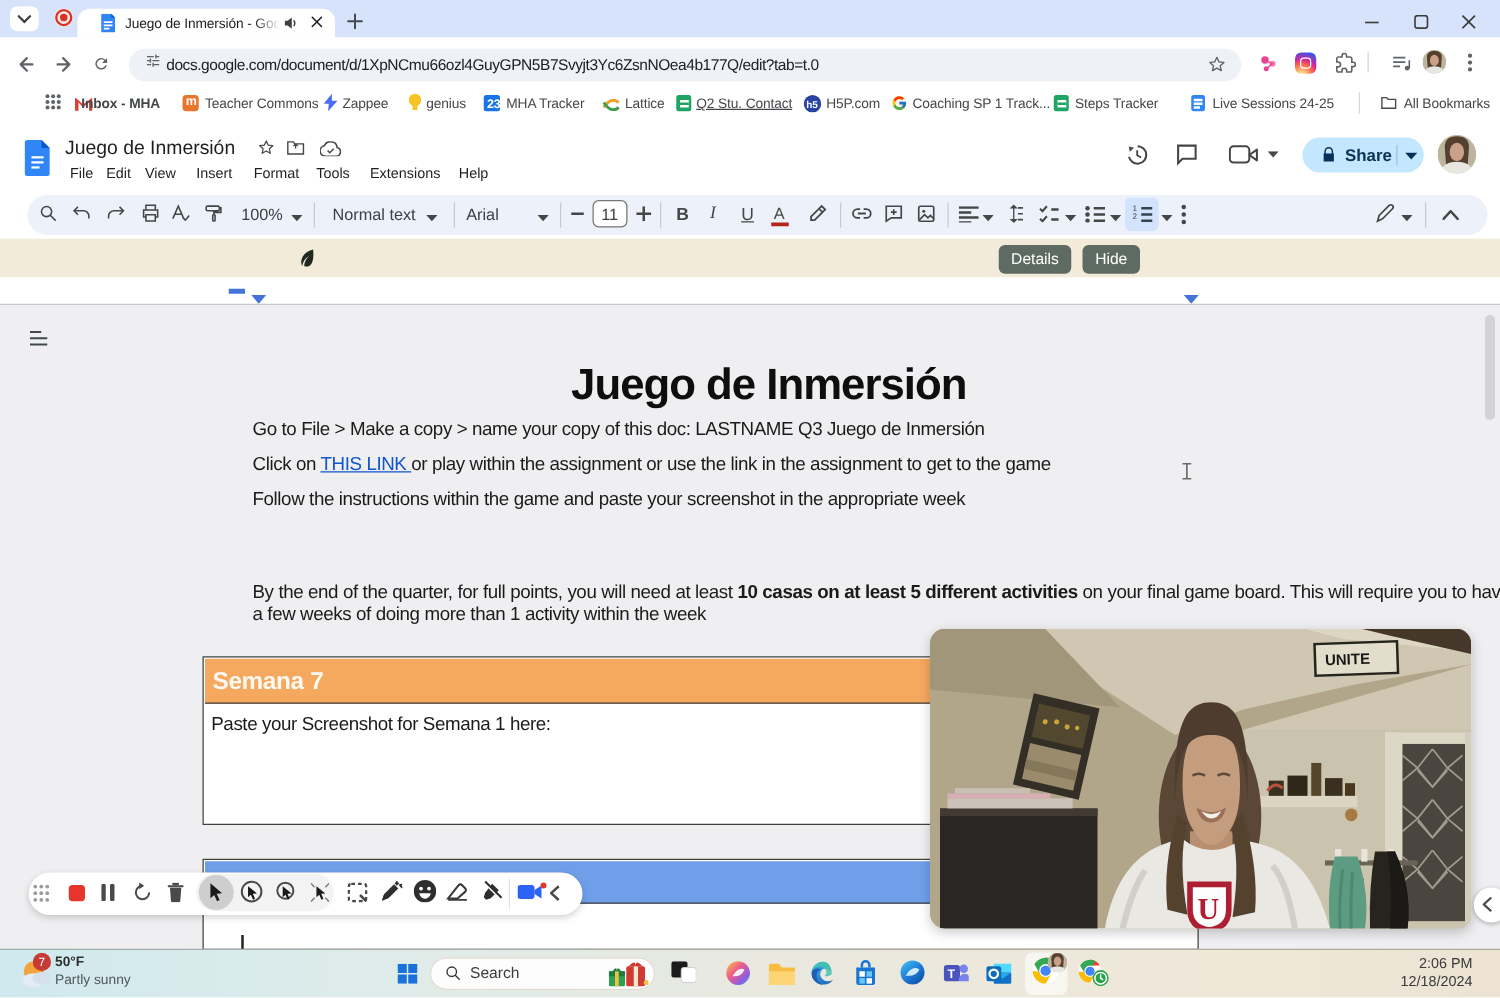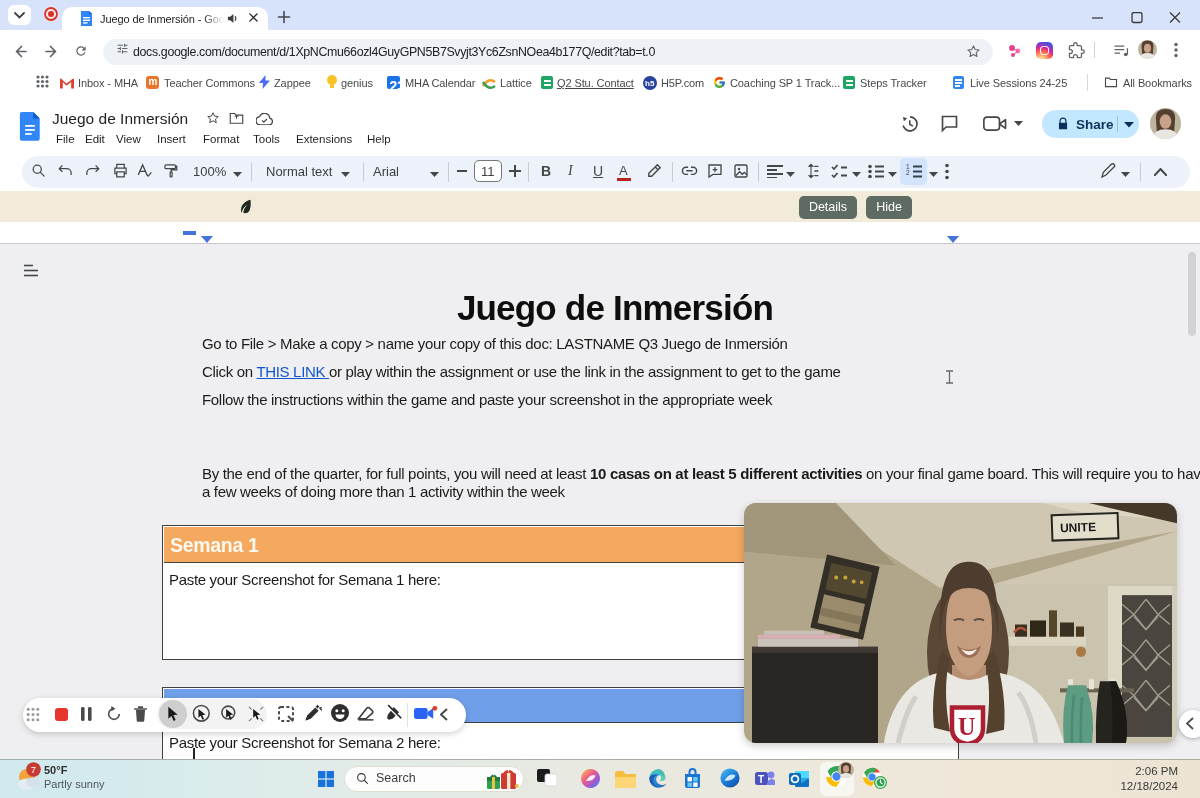--- a/index.html
+++ b/index.html
@@ -153,40 +153,40 @@
         <circle cx="2" cy="11" r="1.6"></circle>
         <circle cx="6.5" cy="11" r="1.6"></circle>
         <circle cx="11" cy="11" r="1.6"></circle>
       </g>
     </svg>
   <div id="bmitems">
 
     <svg class="abs" style="left:59px;top:77px" width="15" height="12">
         <path d="M1 11.5 V2 q0-1 1.2-0.3 L7.5 6.5 L13.8 1.7 Q15 1 15 2 v9.5 h-2.8 V5 L7.5 8.8 L3.8 5 v6.5 z" fill="#df3e30"></path>
       </svg>
-    <div class="abs bm" style="left:78px;">Inbox - MHA</div>
+    <div class="abs bm" style="left:65px;font-weight:bold;">Inbox - MHA</div>
 
     <div class="abs" style="left:146px;top:76px;width:13px;height:13px;border-radius:3px;background:#e8762c;"></div>
     <div class="abs" style="left:148.5px;top:76px;font-size:10px;font-weight:bold;color:#fff;">m</div>
     <div class="abs bm" style="left:164px;">Teacher Commons</div>
 
     <svg class="abs" style="left:259px;top:75px" width="11" height="14">
         <path d="M6.5 0 L0 8 h4 L3.5 14 L11 5.5 h-4.5 z" fill="#4a6cf7"></path>
       </svg>
     <div class="abs bm" style="left:274px;">Zappee</div>
 
     <svg class="abs" style="left:327px;top:75px" width="10" height="14">
         <circle cx="5" cy="5" r="5" fill="#f7c325"></circle>
         <rect x="3" y="9" width="4" height="4" fill="#f7c325"></rect>
       </svg>
     <div class="abs bm" style="left:341px;">genius</div>
 
     <div class="abs" style="left:387px;top:76px;width:13px;height:13px;border-radius:2px;background:#1a73e8;"></div>
-    <div class="abs" style="left:389.5px;top:78px;font-size:14px;font-weight:bold;color:#fff;">23</div>
-    <div class="abs bm" style="left:405px;">MHA Calendar</div>
+    <div class="abs" style="left:389.5px;top:78px;font-size:10px;font-weight:bold;color:#fff;">23</div>
+    <div class="abs bm" style="left:405px;">MHA Tracker</div>
 
     <svg class="abs" style="left:482px;top:77px" width="14" height="12">
         <path d="M1 9 q6-9 12-4" stroke="#f0a029" stroke-width="2.4" fill="none"></path>
         <path d="M1 5 q6 9 12 4" stroke="#3b9e51" stroke-width="2.4" fill="none"></path>
       </svg>
     <div class="abs bm" style="left:500px;">Lattice</div>
 
     <div class="abs" style="left:541px;top:76px;width:12px;height:13px;border-radius:2px;background:#1ea463;"></div>
     <div class="abs" style="left:543.5px;top:79.5px;width:7px;height:6px;background:#fff;"></div>
     <div class="abs" style="left:543.5px;top:81.5px;width:7px;height:2px;background:#1ea463;"></div>
@@ -451,26 +451,25 @@
   <div class="abs" style="left:1188px;top:252px;width:8px;height:84px;background:#d2d3d6;border-radius:4px;"></div>
 
   <div class="abs" id="bigtitle">Juego de Inmersión</div>
   <div class="abs doctext" style="left:202px;top:335px;">Go to File &gt; Make a copy &gt; name your copy of this doc: LASTNAME Q3 Juego de Inmersión</div>
   <div class="abs doctext" style="left:202px;top:363px;">Click on <span style="color:#1155cc;text-decoration:underline;">THIS LINK </span>or play within the assignment or use the link in the assignment to get to the game</div>
   <div class="abs doctext" style="left:202px;top:391px;">Follow the instructions within the game and paste your screenshot in the appropriate week</div>
   <div class="abs doctext" style="left:202px;top:465px;">By the end of the quarter, for full points, you will need at least <b>10 casas on at least 5 different activities</b> on your final game board. This will require you to have<br>a few weeks of doing more than 1 activity within the week</div>
 
   <div class="abs" style="left:162px;top:525px;width:797px;height:135px;border:1.5px solid #40403e;background:#fff;"></div>
   <div class="abs" style="left:163.5px;top:526.5px;width:794px;height:36px;background:#f5a95f;border-bottom:1.5px solid #40403e;"></div>
-  <div class="abs" style="left:170px;top:534px;font-size:19.5px;font-weight:bold;color:#fdf8f0;letter-spacing:-0.3px;">Semana 1</div>
+  <div class="abs" style="left:170px;top:534px;font-size:19.5px;font-weight:bold;color:#fdf8f0;letter-spacing:-0.3px;">Semana 7</div>
   <div class="abs doctext" style="left:169px;top:571px;">Paste your Screenshot for Semana 1 here:</div>
 
   <div class="abs" style="left:162px;top:687px;width:797px;height:73px;border:1.5px solid #40403e;background:#fff;"></div>
   <div class="abs" style="left:163.5px;top:688.5px;width:794px;height:34px;background:#6f9fe8;border-bottom:1.5px solid #40403e;"></div>
-  <div class="abs doctext" style="left:169px;top:734px;">Paste your Screenshot for Semana 2 here:</div>
 
   <div class="abs" style="left:193px;top:748px;width:1.5px;height:12px;background:#222;"></div>
   <svg class="abs" style="left:945px;top:370px" width="9" height="14">
       <path d="M1 1 h7 M4.5 1 v12 M1 13 h7" stroke="#6a6a6a" stroke-width="1.3" fill="none"></path>
     </svg>
 
   <div class="abs" id="webcam">
     <svg width="433" height="240" viewBox="0 0 433 237" preserveAspectRatio="none">
 
       <rect width="433" height="237" fill="#b2a68a"></rect>

